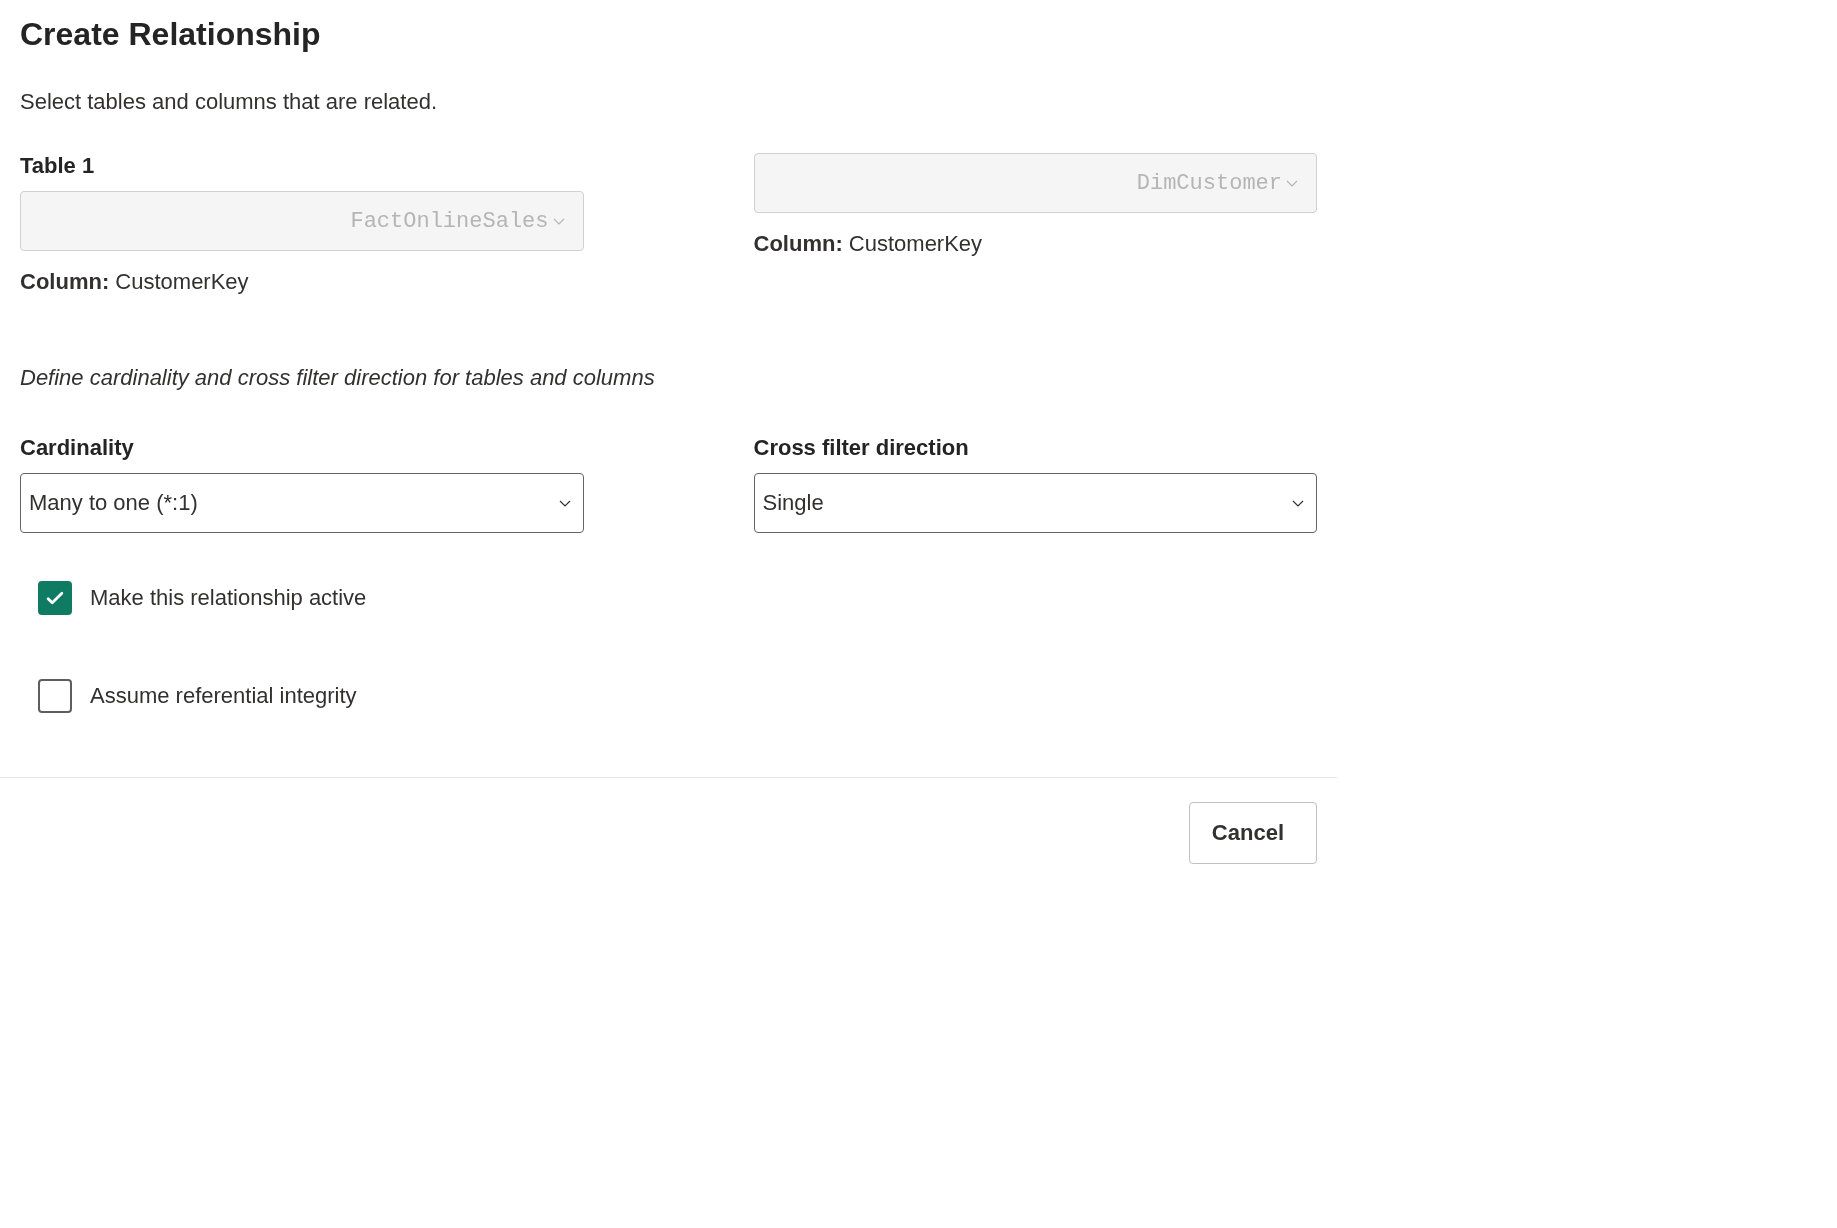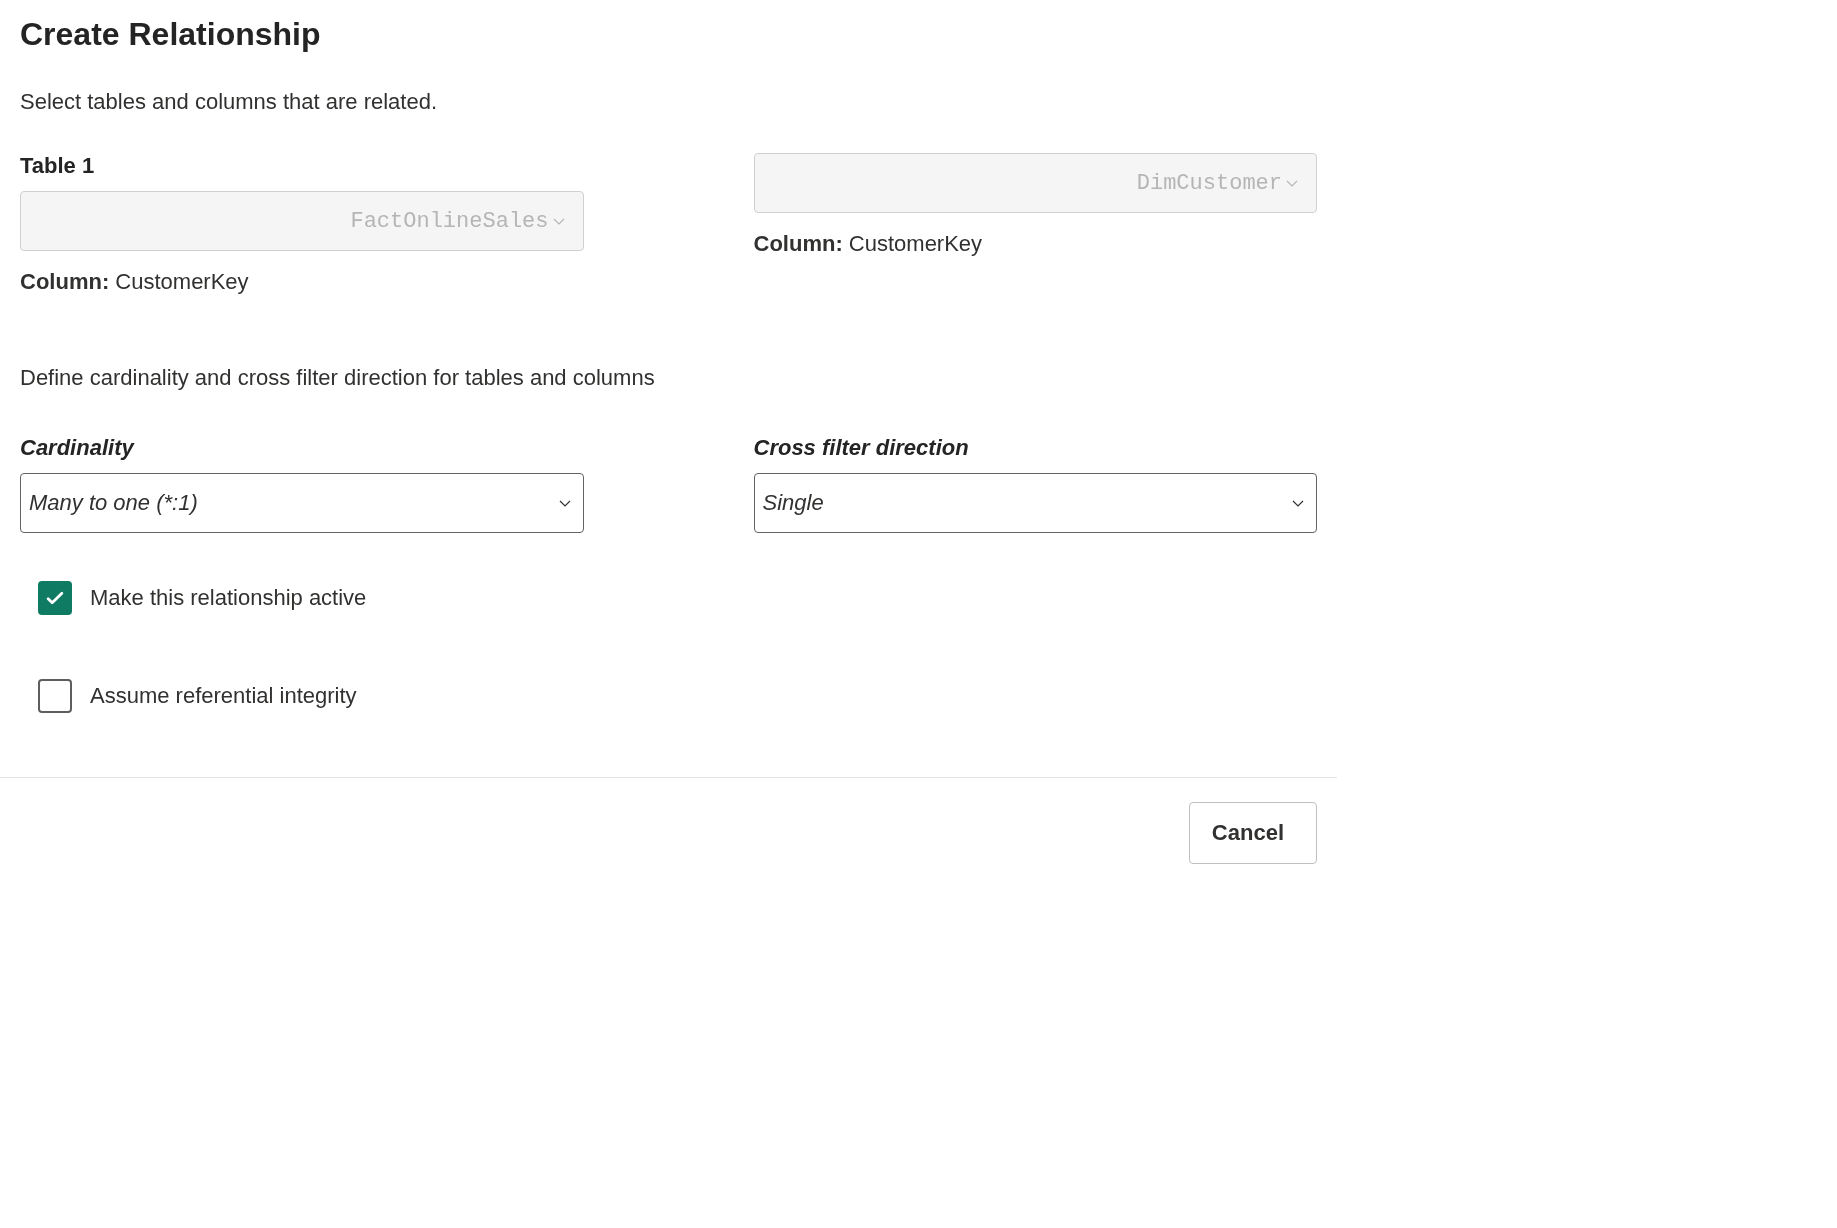--- a/index.html
+++ b/index.html
@@ -84,29 +84,29 @@
       margin-top: 18px;
       color: #323130;
     }
     .column-line .col-label {
       font-weight: 600;
     }
     .section-subtitle {
       font-size: 22px;
       color: #323130;
       margin-bottom: 44px;
+      font-style: italic;
     }
     .options-row {
       display: flex;
       gap: 170px;
       margin-bottom: 48px;
     }
     .option-block {
       width: 570px;
-      font-style: italic;
     }
     .checkbox-row {
       display: flex;
       align-items: center;
       gap: 18px;
       margin-bottom: 64px;
       margin-left: 18px;
       text-align: center;
     }
     .checkbox {

